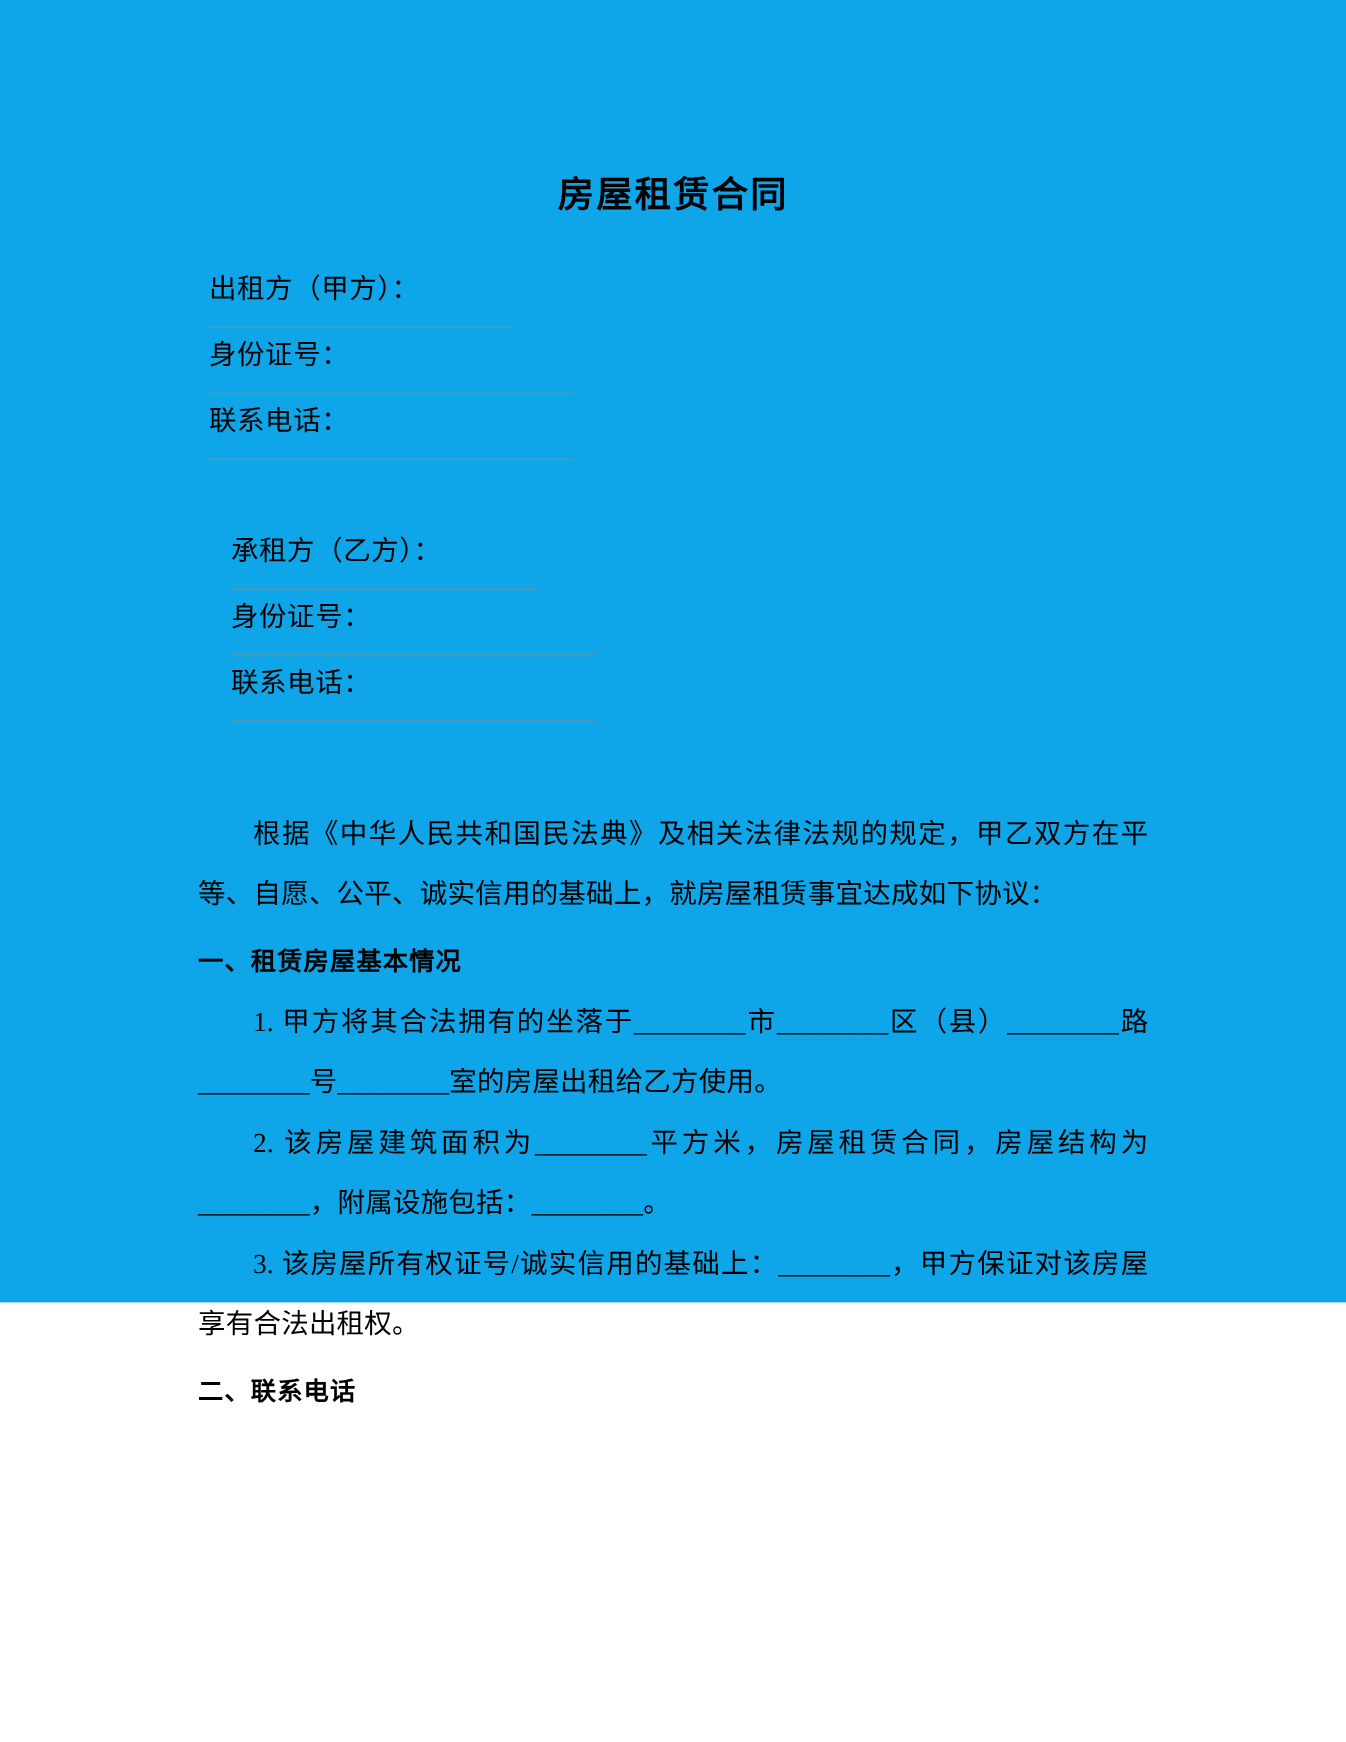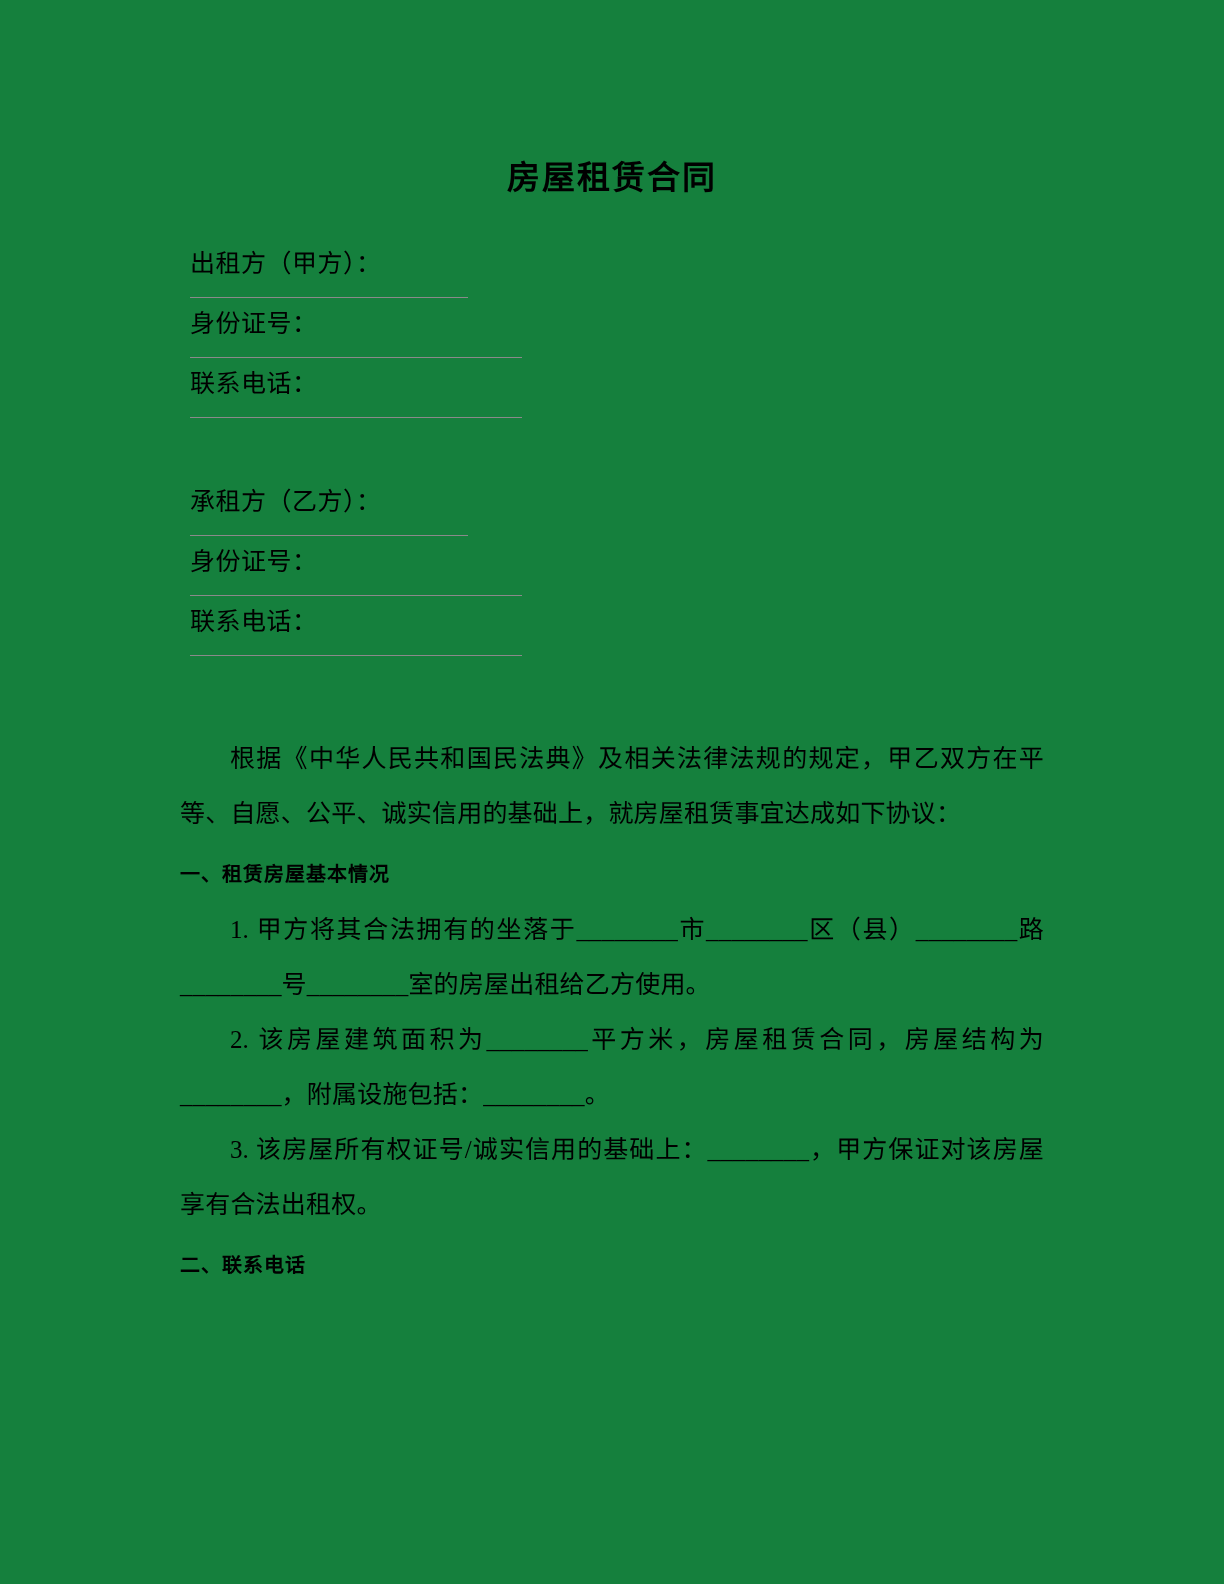--- a/index.html
+++ b/index.html
@@ -16,22 +16,22 @@
     font-family: "Liberation Serif", "DejaVu Serif", serif;
     color: #000000;
     -webkit-font-smoothing: antialiased;
   }
 
   .page {
     position: absolute;
     top: 0;
     left: 0;
     width: 1224px;
-    height: 1584px;
-    background: #15803d;
+    height: 1184px;
+    background: #0ea5e9;
     box-sizing: border-box;
     padding: 0 180px 0 180px;
   }
 
   
   .doc-title {
     text-align: center;
     font-size: 33px;
     font-weight: bold;
     letter-spacing: 2px;
@@ -39,21 +39,21 @@
     padding-top: 158px;
     line-height: 1.25;
     font-family: "Liberation Serif", "DejaVu Serif", serif;
   }
 
   
   .party-block {
     margin-top: 0;
   }
   .party-block.first { padding-top: 52px; }
-  .party-block.second { padding-top: 58px; }
+  .party-block.second { padding-top: 58px; margin-left: 20px; }
 
   .field-line {
     display: flex;
     align-items: baseline;
     font-size: 25px;
     line-height: 1;
     height: 60px;
     white-space: nowrap;
     flex-direction: column;
   }
@@ -86,21 +86,21 @@
     text-align: justify;
     text-justify: inter-ideograph;
     margin: 0;
     letter-spacing: 0.2px;
   }
   .para.indent2 { text-indent: 2em; }
   .para.preamble { padding-top: 62px; font-family: Liberation Serif, serif; }
 
   
   .section-heading {
-    font-size: 20px;
+    font-size: 23px;
     font-weight: bold;
     line-height: 55px;
     margin: 0;
     letter-spacing: 1px;
   }
   .section-heading.h-one { padding-top: 6px; }
   .section-heading.h-two { padding-top: 6px; }
 
   
   .clause {

